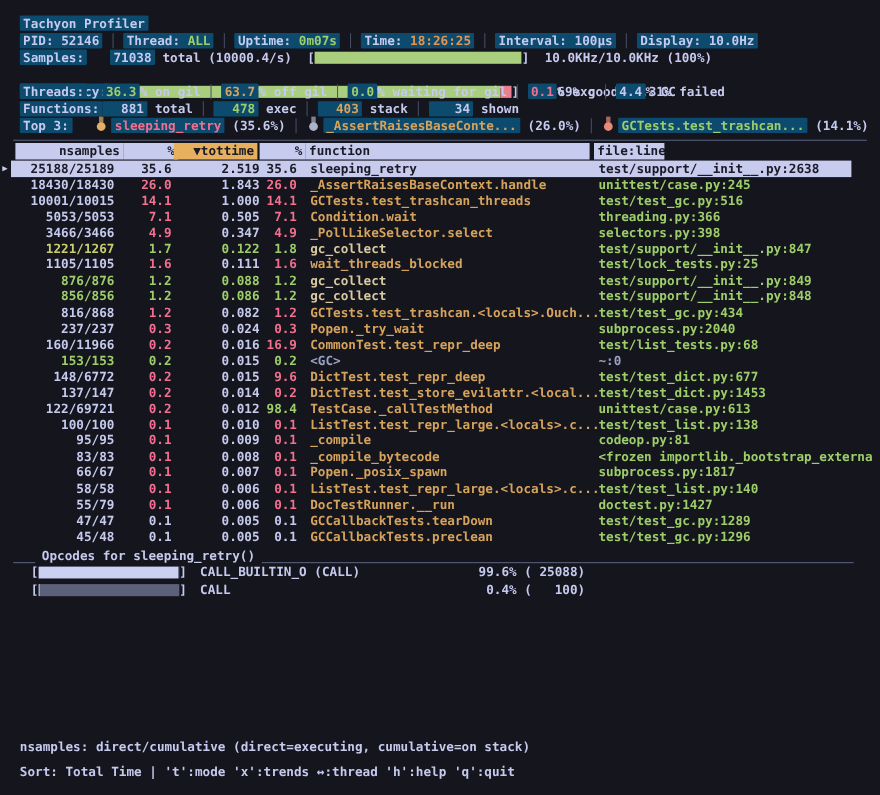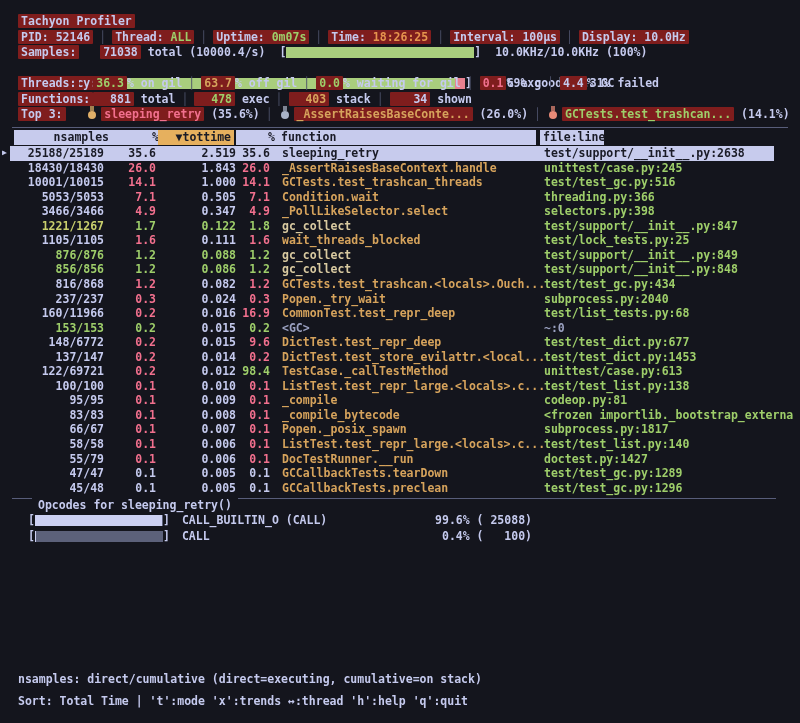--- a/index.html
+++ b/index.html
@@ -3,21 +3,21 @@
 <meta charset="utf-8">
 <style>
   html,body{margin:0;padding:0;background:#0d0e13;}
   .screen{
     position:relative;width:800px;height:723px;overflow:hidden;
     background:#14151d;color:#c5caee;
     font-family:"DejaVu Sans Mono","Liberation Mono",monospace;
     font-size:11.5px;font-weight:700;line-height:14px;white-space:pre;
   }
   .line{position:absolute;left:18px;height:14px;}
-  .box{background:#7f1d1d;padding:0 3px;border-radius:1px;}
+  .box{background:#0c4a6e;padding:0 3px;border-radius:1px;}
   .sep{color:#4b5069;padding:0 6px;}
   .c-fg{color:#c5caee}.c-dim{color:#9aa0c0}.c-green{color:#9ece6a}
   .c-yellow{color:#d6a35c}.c-cream{color:#d8c9a0}.c-orange{color:#e6954e}
   .c-red{color:#f2708e}.c-ygreen{color:#c9cf6d}
   .medal{display:inline-block;width:8px;height:8px;border-radius:50%;position:relative;margin:0 5px 0 2px;top:1px;}
   .medal::before{content:"";position:absolute;left:2px;top:-5px;width:4px;height:5px;background:inherit;opacity:.7;}
   .m-gold{background:#e0af68}.m-silver{background:#aab3c8}.m-bronze{background:#e88a78}
   .hrule{position:absolute;left:12px;width:776px;height:1px;background:#585d7a;}
   .hdrcell{position:absolute;top:0;height:15px;line-height:15px;background:#c7cbed;color:#1a1b26;}
   .hdrcell.sorted{background:#e6b05e;}
@@ -52,21 +52,21 @@
   <div class="line" style="top:92px" id="functions-line"><span class="box">Functions:</span><span class="box c-fg">  881</span><span class="c-fg"> total</span><span class="sep">│</span><span class="box c-green">  478</span><span class="c-fg"> exec</span><span class="sep">│</span><span class="box c-yellow">  403</span><span class="c-fg"> stack</span><span class="sep">│</span><span class="box c-fg">   34</span><span class="c-fg"> shown</span></div>
 
   <div class="line" style="top:107px" id="top3-line"><span class="box">Top 3:</span><span>   </span><span class="medal m-gold"></span><span class="box c-red">sleeping_retry</span><span class="c-fg"> (35.6%)</span><span class="sep">│</span><span class="medal m-silver"></span><span class="box c-yellow">_AssertRaisesBaseConte...</span><span class="c-fg"> (26.0%)</span><span class="sep">│</span><span class="medal m-bronze"></span><span class="box c-green">GCTests.test_trashcan...</span><span class="c-fg"> (14.1%)</span></div>
 
   <div class="hrule" style="top:127px"></div>
 
   <div id="table-header" style="position:absolute;top:130px;left:0;width:800px;height:15px"><div class="hdrcell" style="left: 14px; width: 92px; text-align: right; padding: 0px 3px;">nsamples</div><div class="hdrcell" style="left: 112px; width: 44px; text-align: right; padding: 0px 3px;">%</div><div class="hdrcell sorted" style="left: 158px; width: 70px; text-align: right; padding: 0px 3px;">▼tottime</div><div class="hdrcell" style="left: 236px; width: 36px; text-align: right; padding: 0px 3px;">%</div><div class="hdrcell" style="left: 278px; width: 252px; text-align: left; padding: 0px 3px;">function</div><div class="hdrcell" style="left: 540px; width: 58px; text-align: left; padding: 0px 3px;">file:line</div></div>
 
   <div id="table-rows" style="position:absolute;top:146px;left:0;width:800px;height:350px"><div class="trow selected" style="top: 0px;"><div class="rowbg"></div><span class="pointer">▶</span><span class="cell c-fg" style="left: 12px; width: 92px; text-align: right;">25188/25189</span><span class="cell c-red" style="left: 108px; width: 48px; text-align: right;">35.6</span><span class="cell c-fg" style="left: 158px; width: 78px; text-align: right;">2.519</span><span class="cell c-red" style="left: 238px; width: 32px; text-align: right;">35.6</span><span class="cell c-yellow" style="left: 282px; width: 258px; text-align: left;">sleeping_retry</span><span class="cell c-green" style="left: 544px; width: 250px; text-align: left;">test/support/__init__.py:2638</span></div><div class="trow" style="top: 14.55px;"><span class="cell c-fg" style="left: 12px; width: 92px; text-align: right;">18430/18430</span><span class="cell c-red" style="left: 108px; width: 48px; text-align: right;">26.0</span><span class="cell c-fg" style="left: 158px; width: 78px; text-align: right;">1.843</span><span class="cell c-red" style="left: 238px; width: 32px; text-align: right;">26.0</span><span class="cell c-yellow" style="left: 282px; width: 258px; text-align: left;">_AssertRaisesBaseContext.handle</span><span class="cell c-green" style="left: 544px; width: 250px; text-align: left;">unittest/case.py:245</span></div><div class="trow" style="top: 29.1px;"><span class="cell c-fg" style="left: 12px; width: 92px; text-align: right;">10001/10015</span><span class="cell c-red" style="left: 108px; width: 48px; text-align: right;">14.1</span><span class="cell c-fg" style="left: 158px; width: 78px; text-align: right;">1.000</span><span class="cell c-red" style="left: 238px; width: 32px; text-align: right;">14.1</span><span class="cell c-yellow" style="left: 282px; width: 258px; text-align: left;">GCTests.test_trashcan_threads</span><span class="cell c-green" style="left: 544px; width: 250px; text-align: left;">test/test_gc.py:516</span></div><div class="trow" style="top: 43.65px;"><span class="cell c-fg" style="left: 12px; width: 92px; text-align: right;">5053/5053</span><span class="cell c-red" style="left: 108px; width: 48px; text-align: right;">7.1</span><span class="cell c-fg" style="left: 158px; width: 78px; text-align: right;">0.505</span><span class="cell c-red" style="left: 238px; width: 32px; text-align: right;">7.1</span><span class="cell c-yellow" style="left: 282px; width: 258px; text-align: left;">Condition.wait</span><span class="cell c-green" style="left: 544px; width: 250px; text-align: left;">threading.py:366</span></div><div class="trow" style="top: 58.2px;"><span class="cell c-fg" style="left: 12px; width: 92px; text-align: right;">3466/3466</span><span class="cell c-red" style="left: 108px; width: 48px; text-align: right;">4.9</span><span class="cell c-fg" style="left: 158px; width: 78px; text-align: right;">0.347</span><span class="cell c-red" style="left: 238px; width: 32px; text-align: right;">4.9</span><span class="cell c-yellow" style="left: 282px; width: 258px; text-align: left;">_PollLikeSelector.select</span><span class="cell c-green" style="left: 544px; width: 250px; text-align: left;">selectors.py:398</span></div><div class="trow" style="top: 72.75px;"><span class="cell c-ygreen" style="left: 12px; width: 92px; text-align: right;">1221/1267</span><span class="cell c-green" style="left: 108px; width: 48px; text-align: right;">1.7</span><span class="cell c-green" style="left: 158px; width: 78px; text-align: right;">0.122</span><span class="cell c-green" style="left: 238px; width: 32px; text-align: right;">1.8</span><span class="cell c-cream" style="left: 282px; width: 258px; text-align: left;">gc_collect</span><span class="cell c-green" style="left: 544px; width: 250px; text-align: left;">test/support/__init__.py:847</span></div><div class="trow" style="top: 87.3px;"><span class="cell c-fg" style="left: 12px; width: 92px; text-align: right;">1105/1105</span><span class="cell c-red" style="left: 108px; width: 48px; text-align: right;">1.6</span><span class="cell c-fg" style="left: 158px; width: 78px; text-align: right;">0.111</span><span class="cell c-red" style="left: 238px; width: 32px; text-align: right;">1.6</span><span class="cell c-yellow" style="left: 282px; width: 258px; text-align: left;">wait_threads_blocked</span><span class="cell c-green" style="left: 544px; width: 250px; text-align: left;">test/lock_tests.py:25</span></div><div class="trow" style="top: 101.85px;"><span class="cell c-green" style="left: 12px; width: 92px; text-align: right;">876/876</span><span class="cell c-green" style="left: 108px; width: 48px; text-align: right;">1.2</span><span class="cell c-green" style="left: 158px; width: 78px; text-align: right;">0.088</span><span class="cell c-green" style="left: 238px; width: 32px; text-align: right;">1.2</span><span class="cell c-cream" style="left: 282px; width: 258px; text-align: left;">gc_collect</span><span class="cell c-green" style="left: 544px; width: 250px; text-align: left;">test/support/__init__.py:849</span></div><div class="trow" style="top: 116.4px;"><span class="cell c-green" style="left: 12px; width: 92px; text-align: right;">856/856</span><span class="cell c-green" style="left: 108px; width: 48px; text-align: right;">1.2</span><span class="cell c-green" style="left: 158px; width: 78px; text-align: right;">0.086</span><span class="cell c-green" style="left: 238px; width: 32px; text-align: right;">1.2</span><span class="cell c-cream" style="left: 282px; width: 258px; text-align: left;">gc_collect</span><span class="cell c-green" style="left: 544px; width: 250px; text-align: left;">test/support/__init__.py:848</span></div><div class="trow" style="top: 130.95px;"><span class="cell c-fg" style="left: 12px; width: 92px; text-align: right;">816/868</span><span class="cell c-red" style="left: 108px; width: 48px; text-align: right;">1.2</span><span class="cell c-fg" style="left: 158px; width: 78px; text-align: right;">0.082</span><span class="cell c-red" style="left: 238px; width: 32px; text-align: right;">1.2</span><span class="cell c-yellow" style="left: 282px; width: 258px; text-align: left;">GCTests.test_trashcan.&lt;locals&gt;.Ouch...</span><span class="cell c-green" style="left: 544px; width: 250px; text-align: left;">test/test_gc.py:434</span></div><div class="trow" style="top: 145.5px;"><span class="cell c-fg" style="left: 12px; width: 92px; text-align: right;">237/237</span><span class="cell c-red" style="left: 108px; width: 48px; text-align: right;">0.3</span><span class="cell c-fg" style="left: 158px; width: 78px; text-align: right;">0.024</span><span class="cell c-red" style="left: 238px; width: 32px; text-align: right;">0.3</span><span class="cell c-yellow" style="left: 282px; width: 258px; text-align: left;">Popen._try_wait</span><span class="cell c-green" style="left: 544px; width: 250px; text-align: left;">subprocess.py:2040</span></div><div class="trow" style="top: 160.05px;"><span class="cell c-fg" style="left: 12px; width: 92px; text-align: right;">160/11966</span><span class="cell c-red" style="left: 108px; width: 48px; text-align: right;">0.2</span><span class="cell c-fg" style="left: 158px; width: 78px; text-align: right;">0.016</span><span class="cell c-red" style="left: 238px; width: 32px; text-align: right;">16.9</span><span class="cell c-yellow" style="left: 282px; width: 258px; text-align: left;">CommonTest.test_repr_deep</span><span class="cell c-green" style="left: 544px; width: 250px; text-align: left;">test/list_tests.py:68</span></div><div class="trow" style="top: 174.6px;"><span class="cell c-green" style="left: 12px; width: 92px; text-align: right;">153/153</span><span class="cell c-green" style="left: 108px; width: 48px; text-align: right;">0.2</span><span class="cell c-fg" style="left: 158px; width: 78px; text-align: right;">0.015</span><span class="cell c-green" style="left: 238px; width: 32px; text-align: right;">0.2</span><span class="cell c-dim" style="left: 282px; width: 258px; text-align: left;">&lt;GC&gt;</span><span class="cell c-dim" style="left: 544px; width: 250px; text-align: left;">~:0</span></div><div class="trow" style="top: 189.15px;"><span class="cell c-fg" style="left: 12px; width: 92px; text-align: right;">148/6772</span><span class="cell c-red" style="left: 108px; width: 48px; text-align: right;">0.2</span><span class="cell c-fg" style="left: 158px; width: 78px; text-align: right;">0.015</span><span class="cell c-red" style="left: 238px; width: 32px; text-align: right;">9.6</span><span class="cell c-yellow" style="left: 282px; width: 258px; text-align: left;">DictTest.test_repr_deep</span><span class="cell c-green" style="left: 544px; width: 250px; text-align: left;">test/test_dict.py:677</span></div><div class="trow" style="top: 203.7px;"><span class="cell c-fg" style="left: 12px; width: 92px; text-align: right;">137/147</span><span class="cell c-red" style="left: 108px; width: 48px; text-align: right;">0.2</span><span class="cell c-fg" style="left: 158px; width: 78px; text-align: right;">0.014</span><span class="cell c-red" style="left: 238px; width: 32px; text-align: right;">0.2</span><span class="cell c-yellow" style="left: 282px; width: 258px; text-align: left;">DictTest.test_store_evilattr.&lt;local...</span><span class="cell c-green" style="left: 544px; width: 250px; text-align: left;">test/test_dict.py:1453</span></div><div class="trow" style="top: 218.25px;"><span class="cell c-fg" style="left: 12px; width: 92px; text-align: right;">122/69721</span><span class="cell c-red" style="left: 108px; width: 48px; text-align: right;">0.2</span><span class="cell c-fg" style="left: 158px; width: 78px; text-align: right;">0.012</span><span class="cell c-green" style="left: 238px; width: 32px; text-align: right;">98.4</span><span class="cell c-yellow" style="left: 282px; width: 258px; text-align: left;">TestCase._callTestMethod</span><span class="cell c-green" style="left: 544px; width: 250px; text-align: left;">unittest/case.py:613</span></div><div class="trow" style="top: 232.8px;"><span class="cell c-fg" style="left: 12px; width: 92px; text-align: right;">100/100</span><span class="cell c-red" style="left: 108px; width: 48px; text-align: right;">0.1</span><span class="cell c-fg" style="left: 158px; width: 78px; text-align: right;">0.010</span><span class="cell c-red" style="left: 238px; width: 32px; text-align: right;">0.1</span><span class="cell c-yellow" style="left: 282px; width: 258px; text-align: left;">ListTest.test_repr_large.&lt;locals&gt;.c...</span><span class="cell c-green" style="left: 544px; width: 250px; text-align: left;">test/test_list.py:138</span></div><div class="trow" style="top: 247.35px;"><span class="cell c-fg" style="left: 12px; width: 92px; text-align: right;">95/95</span><span class="cell c-red" style="left: 108px; width: 48px; text-align: right;">0.1</span><span class="cell c-fg" style="left: 158px; width: 78px; text-align: right;">0.009</span><span class="cell c-red" style="left: 238px; width: 32px; text-align: right;">0.1</span><span class="cell c-yellow" style="left: 282px; width: 258px; text-align: left;">_compile</span><span class="cell c-green" style="left: 544px; width: 250px; text-align: left;">codeop.py:81</span></div><div class="trow" style="top: 261.9px;"><span class="cell c-fg" style="left: 12px; width: 92px; text-align: right;">83/83</span><span class="cell c-red" style="left: 108px; width: 48px; text-align: right;">0.1</span><span class="cell c-fg" style="left: 158px; width: 78px; text-align: right;">0.008</span><span class="cell c-red" style="left: 238px; width: 32px; text-align: right;">0.1</span><span class="cell c-yellow" style="left: 282px; width: 258px; text-align: left;">_compile_bytecode</span><span class="cell c-green" style="left: 544px; width: 250px; text-align: left;">&lt;frozen importlib._bootstrap_externa</span></div><div class="trow" style="top: 276.45px;"><span class="cell c-fg" style="left: 12px; width: 92px; text-align: right;">66/67</span><span class="cell c-red" style="left: 108px; width: 48px; text-align: right;">0.1</span><span class="cell c-fg" style="left: 158px; width: 78px; text-align: right;">0.007</span><span class="cell c-red" style="left: 238px; width: 32px; text-align: right;">0.1</span><span class="cell c-yellow" style="left: 282px; width: 258px; text-align: left;">Popen._posix_spawn</span><span class="cell c-green" style="left: 544px; width: 250px; text-align: left;">subprocess.py:1817</span></div><div class="trow" style="top: 291px;"><span class="cell c-fg" style="left: 12px; width: 92px; text-align: right;">58/58</span><span class="cell c-red" style="left: 108px; width: 48px; text-align: right;">0.1</span><span class="cell c-fg" style="left: 158px; width: 78px; text-align: right;">0.006</span><span class="cell c-red" style="left: 238px; width: 32px; text-align: right;">0.1</span><span class="cell c-yellow" style="left: 282px; width: 258px; text-align: left;">ListTest.test_repr_large.&lt;locals&gt;.c...</span><span class="cell c-green" style="left: 544px; width: 250px; text-align: left;">test/test_list.py:140</span></div><div class="trow" style="top: 305.55px;"><span class="cell c-fg" style="left: 12px; width: 92px; text-align: right;">55/79</span><span class="cell c-red" style="left: 108px; width: 48px; text-align: right;">0.1</span><span class="cell c-fg" style="left: 158px; width: 78px; text-align: right;">0.006</span><span class="cell c-red" style="left: 238px; width: 32px; text-align: right;">0.1</span><span class="cell c-yellow" style="left: 282px; width: 258px; text-align: left;">DocTestRunner.__run</span><span class="cell c-green" style="left: 544px; width: 250px; text-align: left;">doctest.py:1427</span></div><div class="trow" style="top: 320.1px;"><span class="cell c-fg" style="left: 12px; width: 92px; text-align: right;">47/47</span><span class="cell c-fg" style="left: 108px; width: 48px; text-align: right;">0.1</span><span class="cell c-fg" style="left: 158px; width: 78px; text-align: right;">0.005</span><span class="cell c-fg" style="left: 238px; width: 32px; text-align: right;">0.1</span><span class="cell c-yellow" style="left: 282px; width: 258px; text-align: left;">GCCallbackTests.tearDown</span><span class="cell c-green" style="left: 544px; width: 250px; text-align: left;">test/test_gc.py:1289</span></div><div class="trow" style="top: 334.65px;"><span class="cell c-fg" style="left: 12px; width: 92px; text-align: right;">45/48</span><span class="cell c-fg" style="left: 108px; width: 48px; text-align: right;">0.1</span><span class="cell c-fg" style="left: 158px; width: 78px; text-align: right;">0.005</span><span class="cell c-fg" style="left: 238px; width: 32px; text-align: right;">0.1</span><span class="cell c-yellow" style="left: 282px; width: 258px; text-align: left;">GCCallbackTests.preclean</span><span class="cell c-green" style="left: 544px; width: 250px; text-align: left;">test/test_gc.py:1296</span></div></div>
 
-  <div style="position:absolute;top:498px;left:12px;width:764px;display:flex;align-items:flex-start">
+  <div style="position:absolute;top:498px;left:12px;width:764px;display:flex;align-items:flex-end">
     <span style="display:inline-block;width:20px;height:1px;background:#585d7a"></span>
     <span style="padding:0 6px">Opcodes for sleeping_retry()</span>
     <span style="flex:1;height:1px;background:#585d7a"></span>
   </div>
 
   <div id="opcode-bars"><div class="opbar" style="top: 513px; width: 750px;"><span class="bar-bracket">[</span><span class="optrack"><span class="opfill" style="width: 99.6%;"></span></span><span class="bar-bracket">]</span><span class="c-fg" style="margin-left: 12px;">CALL_BUILTIN_O (CALL)</span><span class="oppct">99.6% ( 25088)</span></div><div class="opbar" style="top: 529px; width: 750px;"><span class="bar-bracket">[</span><span class="optrack"><span class="opfill" style="width: 0.4%;"></span></span><span class="bar-bracket">]</span><span class="c-fg" style="margin-left: 12px;">CALL</span><span class="oppct"> 0.4% (   100)</span></div></div>
 
   <div class="line" style="top:672px">nsamples: direct/cumulative (direct=executing, cumulative=on stack)</div>
   <div class="line" style="top:694px">Sort: Total Time | 't':mode 'x':trends ↔:thread 'h':help 'q':quit</div>
 

